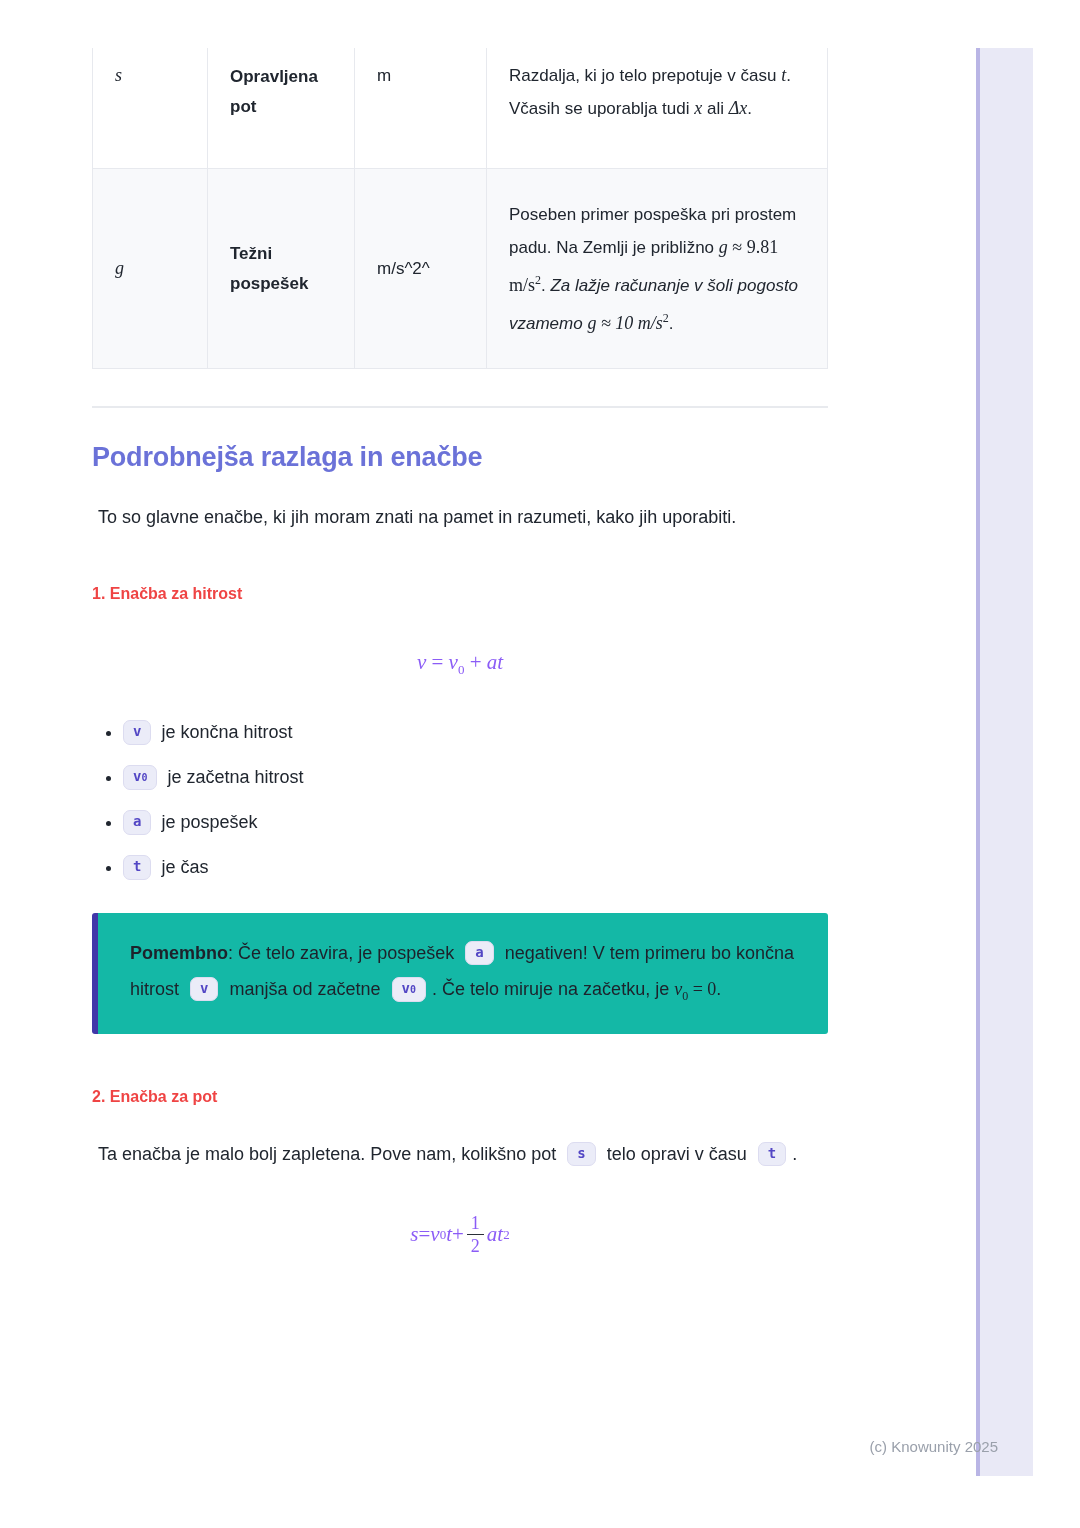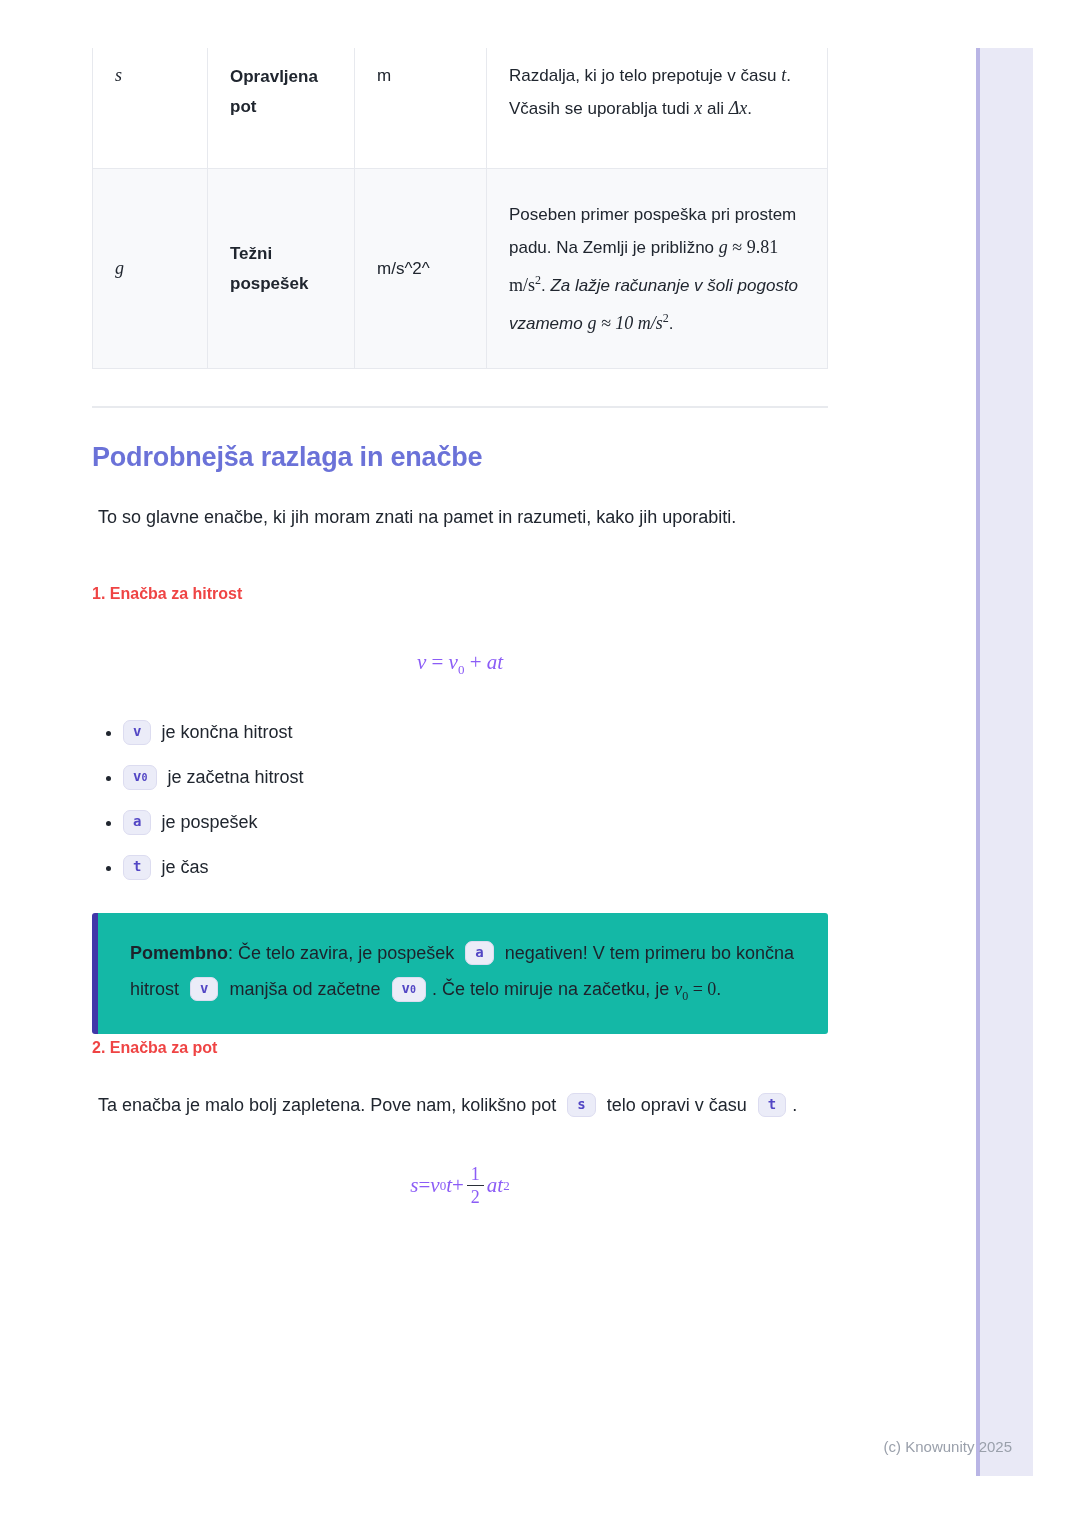--- a/index.html
+++ b/index.html
@@ -23,21 +23,21 @@
   .mtext { font-family:"Liberation Serif","DejaVu Serif",serif; font-size:18px; }
   .msup { font-family:"Liberation Serif","DejaVu Serif",serif; font-size:12px; vertical-align:super; }
   .itext { font-style:italic; }
   .imvar { font-family:"Liberation Serif","DejaVu Serif",serif; font-style:italic; font-size:18px; }
 
   
   .divider { height:2px; background:#e8eaee; border:none; margin-top:37px; }
   h1.doc-h1 { margin-top:32px; font-size:27px; line-height:34px; font-weight:bold; color:#6b72d8; letter-spacing:-0.2px; }
   h3.doc-h3 { font-size:16px; line-height:28px; font-weight:bold; color:#ef4444; }
   .s1-title { margin-top:46px; }
-  .s2-title { }
+  .s2-title { margin-top:49px; }
 
   p.body-p { margin-top:26px; font-size:18px; line-height:34px; text-align:justify;margin-left:6px; }
 
   
   .ifrac { display:inline-flex; flex-direction:column; align-items:center; vertical-align:-0.55em;
     font-family:"Liberation Serif","DejaVu Serif",serif; font-size:13px; line-height:1.2; }
   .ifrac .fnum { border-bottom:1px solid #2a2f38; padding:0 2px; font-style:italic; }
   .ifrac .fden { padding:0 2px; font-style:italic; }
 
   
@@ -65,21 +65,21 @@
 
   
   .callout { margin-top:31px; background:#14b8a6; border-left:6px solid #4137a9; border-radius:3px;
     padding:22px 34px 20px 32px; }
   .callout p { font-size:18px; line-height:36px; text-align:justify; color:#1d222b; }
   .callout .bold { font-weight:bold; }
 
   
   .side-strip { position:absolute; left:976px; top:48px; width:57px; height:1428px;
     background:#e9e9f6; border-left:4px solid #b9b5e5; z-index:1; }
-  .doc-footer { position:absolute; top:1438px; right:68px; font-size:15px; color:#9aa0ab; z-index:2; }
+  .doc-footer { position:absolute; top:1438px; right:82px; font-size:15px; color:#9aa0ab; z-index:2; }
 </style>
 </head>
 <body>
 
 <div class="page">
 
   <div class="k-table">
 
     <div class="cell r1 c1 sym">s</div>
     <div class="cell r1 namecell qname">Opravljena pot</div>

